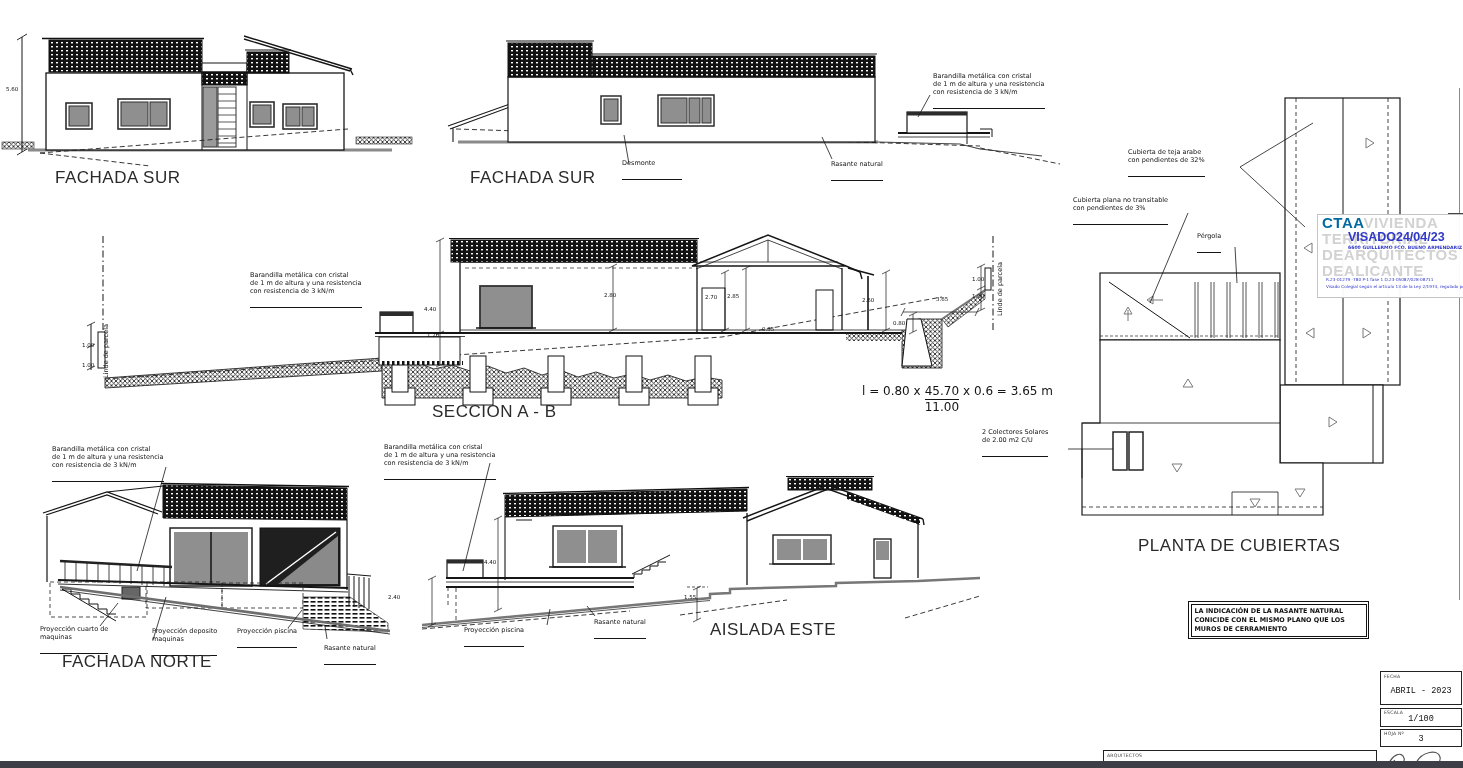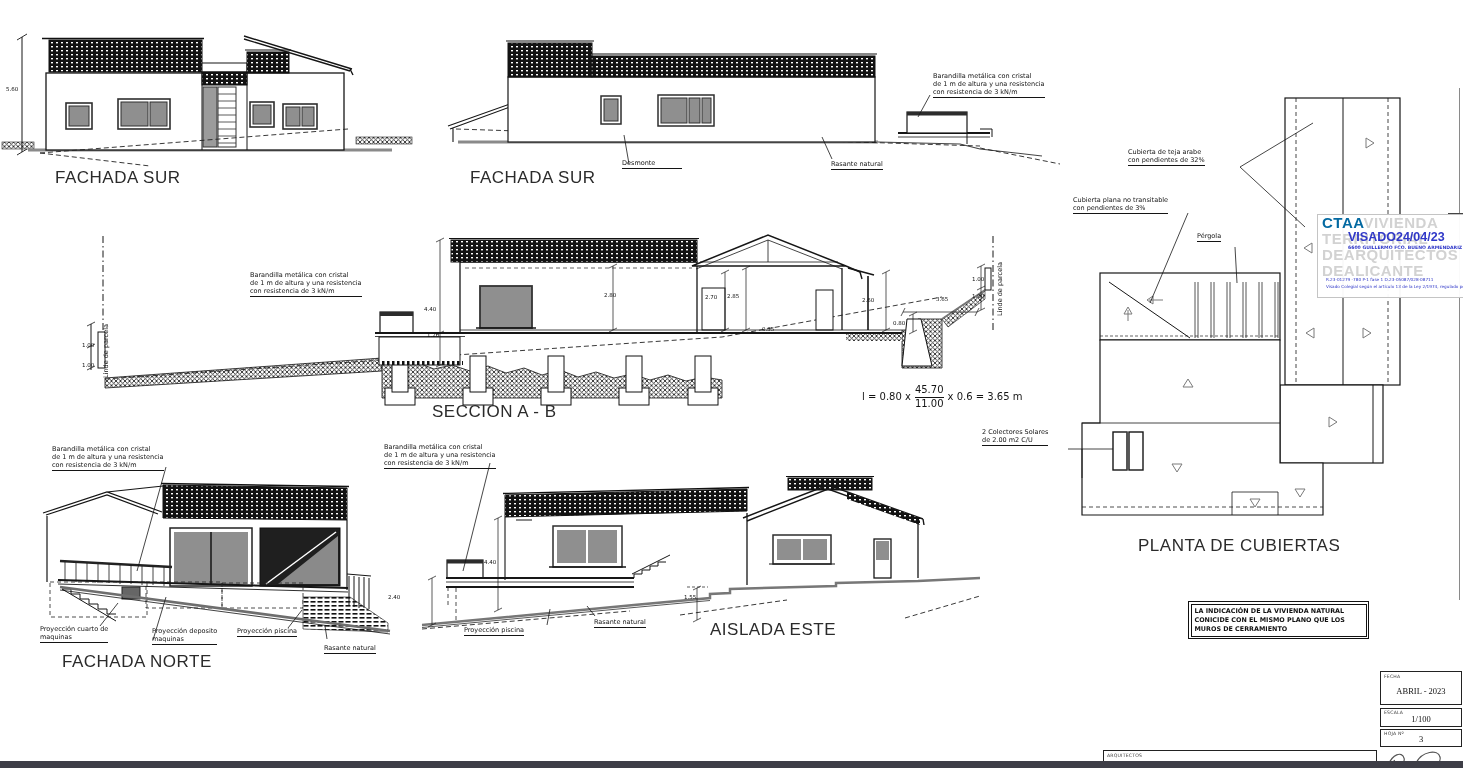--- a/index.html
+++ b/index.html
@@ -1,20 +1,20 @@
 <!DOCTYPE html>
 <html><head>
 <meta charset="utf-8">
 <style>
   html,body{margin:0;padding:0;background:#ddd}
   .sheet{position:relative;width:1463px;height:768px;background:#fff;overflow:hidden;
          font-family:"DejaVu Sans",sans-serif}
   svg.d{position:absolute;overflow:visible}
   .ann{position:absolute;font-size:6.5px;line-height:1.25;color:#141414;white-space:nowrap}
-  .u{border-bottom:1px solid #141414;padding-bottom:1px}
+  .u{border-bottom:1px solid #141414;padding-bottom:12px}
   .dim{position:absolute;font-size:5.5px;color:#111;white-space:nowrap}
   .big{position:absolute;font-family:"Liberation Sans","DejaVu Sans",sans-serif;
        font-size:17px;color:#2b2b2b;letter-spacing:.5px;white-space:nowrap}
   .vtext{position:absolute;font-size:6.5px;color:#141414;white-space:nowrap;
          transform:rotate(-90deg);transform-origin:0 0}
   
   .stamp{position:absolute;left:1317px;top:214px;width:146px;height:82px;background:rgba(255,255,255,.96);
          border:1px solid #c4c4c4;overflow:hidden}
   .wm{font-family:"Liberation Sans",sans-serif;font-weight:bold;font-size:15px;line-height:16px;
       color:#d2d2d2;letter-spacing:.5px;white-space:nowrap;padding-left:4px}
@@ -24,21 +24,21 @@
   .colegiado{position:absolute;left:30px;top:30px;font-size:4.6px;font-weight:bold;color:#3038c8;white-space:nowrap}
   .tinyblue{position:absolute;left:8px;font-size:4.2px;color:#3038c8;white-space:nowrap}
   
   .notebox{position:absolute;left:1188px;top:601px;width:176px;border:1px solid #111;padding:1.5px;background:#fff}
   .notebox .inner{border:1px solid #111;padding:2px 3px;font-size:6.4px;font-weight:bold;line-height:9px;color:#111;white-space:nowrap}
   
   .tb{position:absolute;left:1103px;top:669px;width:360px;height:99px}
   .cell{position:absolute;border:1.2px solid #222;background:#fff}
   .tb-tiny{position:absolute;font-size:4.6px;color:#444;letter-spacing:.2px}
   .tb-big{position:absolute;font-size:10px;color:#111;font-family:"Liberation Sans",sans-serif}
-  .tb-val{position:absolute;font-size:8.5px;color:#111;font-family:Liberation Serif, serif}
+  .tb-val{position:absolute;font-size:8.5px;color:#111;font-family:Liberation Mono, monospace}
   .tb-small{position:absolute;font-size:5.8px;line-height:7.5px;color:#222;white-space:nowrap}
   .botbar{position:absolute;left:0;top:761px;width:1463px;height:7px;background:#3e3e47}
   .edge{position:absolute;background:#8a8a8a}
 </style>
 </head>
 <body>
 
 <div class="sheet">
 
 <svg width="0" height="0" style="position:absolute">
@@ -220,21 +220,21 @@
 <div class="dim" style="left:427px;top:332px">1.20</div>
 <div class="dim" style="left:604px;top:292px">2.80</div>
 <div class="dim" style="left:705px;top:294px">2.70</div>
 <div class="dim" style="left:727px;top:293px">2.85</div>
 <div class="dim" style="left:862px;top:297px">2.60</div>
 <div class="dim" style="left:893px;top:320px">0.80</div>
 <div class="dim" style="left:762px;top:326px">0.35</div>
 <div class="dim" style="left:936px;top:296px">3.65</div>
 <div class="dim" style="left:972px;top:276px">1.00</div>
 <div class="dim" style="left:972px;top:293px">1.00</div>
-<div class="ann" style="left:862px;top:384px;display:flex;align-items:center;gap:4px;font-size:10px">
+<div class="ann" style="left:862px;top:384px;display:flex;align-items:flex-start;gap:4px;font-size:12px">
   <span>l  =  0.80  x</span>
   <span style="display:inline-block;text-align:center">
     <span style="display:block;border-bottom:1px solid #141414">45.70</span>
     <span style="display:block">11.00</span>
   </span>
   <span>x  0.6  =  3.65  m</span>
 </div>
 <div class="big" style="left:432px;top:402px">SECCION A - B</div>
 
 <svg class="d" style="left:30px;top:440px" width="380" height="232" viewBox="0 0 380 232">
@@ -398,21 +398,21 @@
     <span>VISADO</span>
     <span>24/04/23</span>
   </div>
   <div class="colegiado">6600 GUILLERMO FCO. BUENO ARMENDARIZ</div>
   <div class="tinyblue" style="top:62px">R.23-01279 -780      P-1 fase 1      D.23-05087/028-08711</div>
   <div class="tinyblue" style="top:69px">Visado Colegial según el artículo 13 de la Ley 2/1974, regulado por la Ley 25 com</div>
 </div>
 
 <div class="notebox">
   <div class="inner">
-    <div>LA  INDICACIÓN  DE  LA VIVIENDA NATURAL</div>
+    <div>LA  INDICACIÓN  DE  LA RASANTE NATURAL</div>
     <div>CONICIDE   CON EL MISMO PLANO QUE LOS</div>
     <div>MUROS  DE  CERRAMIENTO</div>
   </div>
 </div>
 
 <div class="tb">
   <div class="cell" style="left:277px;top:2px;width:80px;height:32px">
     <div class="tb-tiny" style="left:3px;top:2px">FECHA</div>
     <div class="tb-val" style="left:0;top:14px;width:80px;text-align:center">ABRIL - 2023</div>
   </div>

